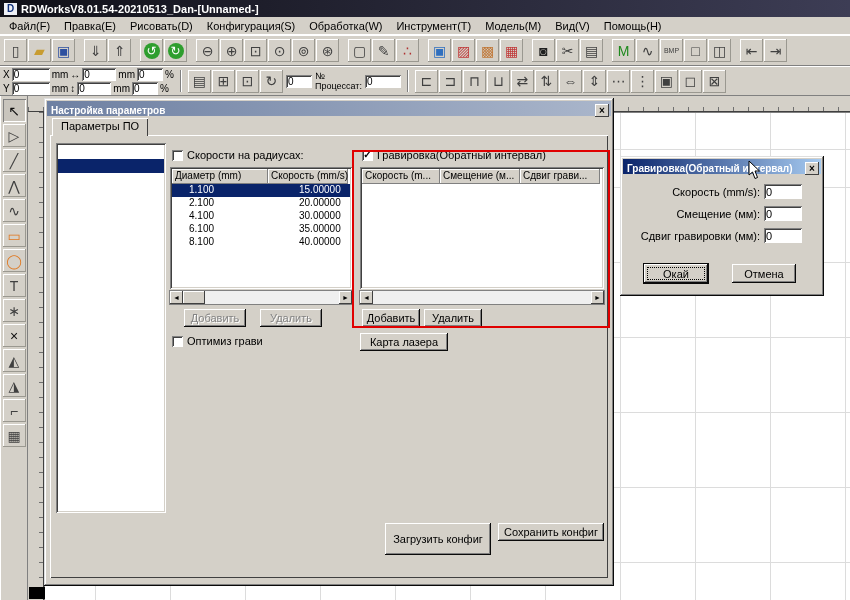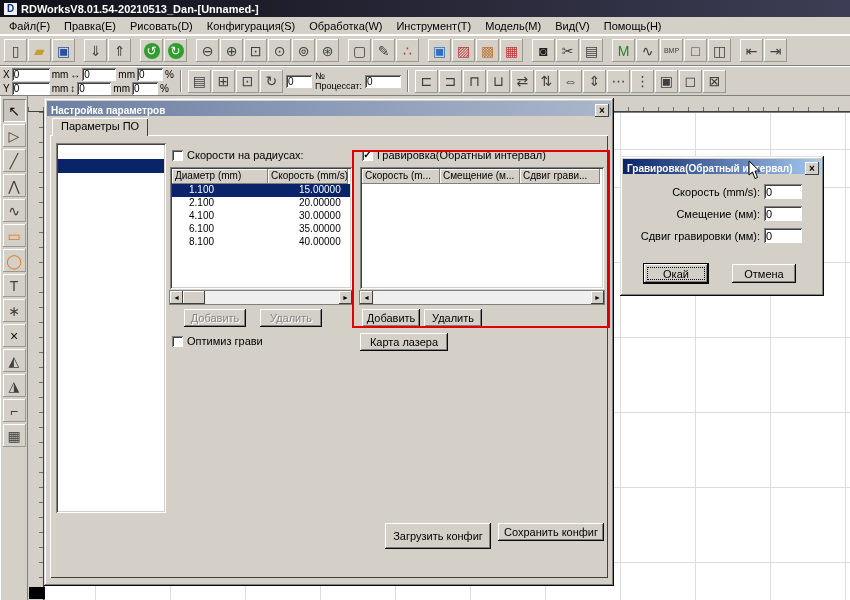--- a/index.html
+++ b/index.html
@@ -433,21 +433,21 @@
       <div class="hscroll" style="left:310px;top:156px;width:244px">
         <span class="scroll-btn">◄</span>
         <span class="scroll-track"></span>
         <span class="scroll-btn">►</span>
       </div>
       <div class="btn" style="left:312px;top:174px;width:58px;height:18px">Добавить</div>
       <div class="btn" style="left:374px;top:174px;width:58px;height:18px">Удалить</div>
 
       <div class="btn" style="left:310px;top:198px;width:88px;height:18px">Карта лазера</div>
 
-      <div class="btn" style="left:335px;top:388px;width:106px;height:26px">Загрузить конфиг</div>
+      <div class="btn" style="left:335px;top:388px;width:106px;height:32px">Загрузить конфиг</div>
       <div class="btn" style="left:448px;top:388px;width:106px;height:18px">Сохранить конфиг</div>
     </div>
   </div>
 
   <div class="red-rect"></div>
 
   <div class="dialog" style="left:620px;top:156px;width:204px;height:140px;z-index:30">
     <div class="dlg-titlebar active">
       <span class="dlg-title">Гравировка(Обратный интервал)</span>
       <span class="dlg-close">×</span>

